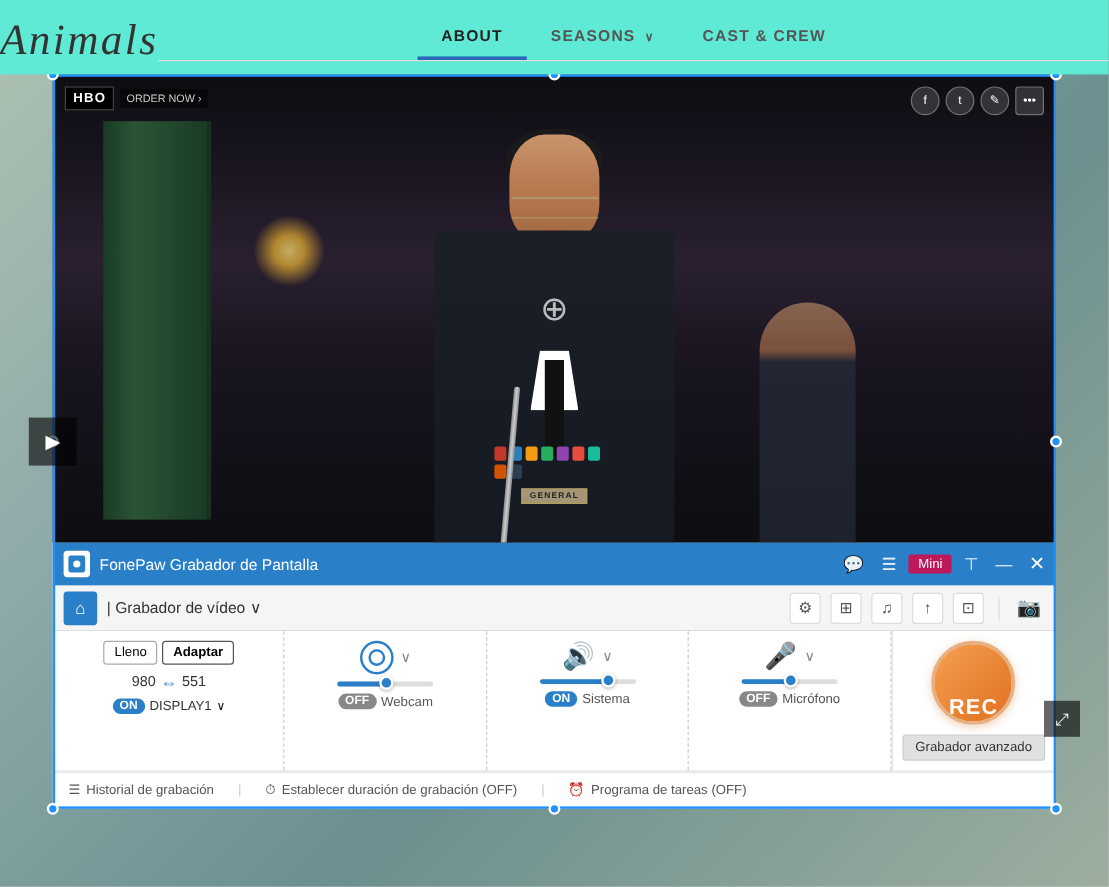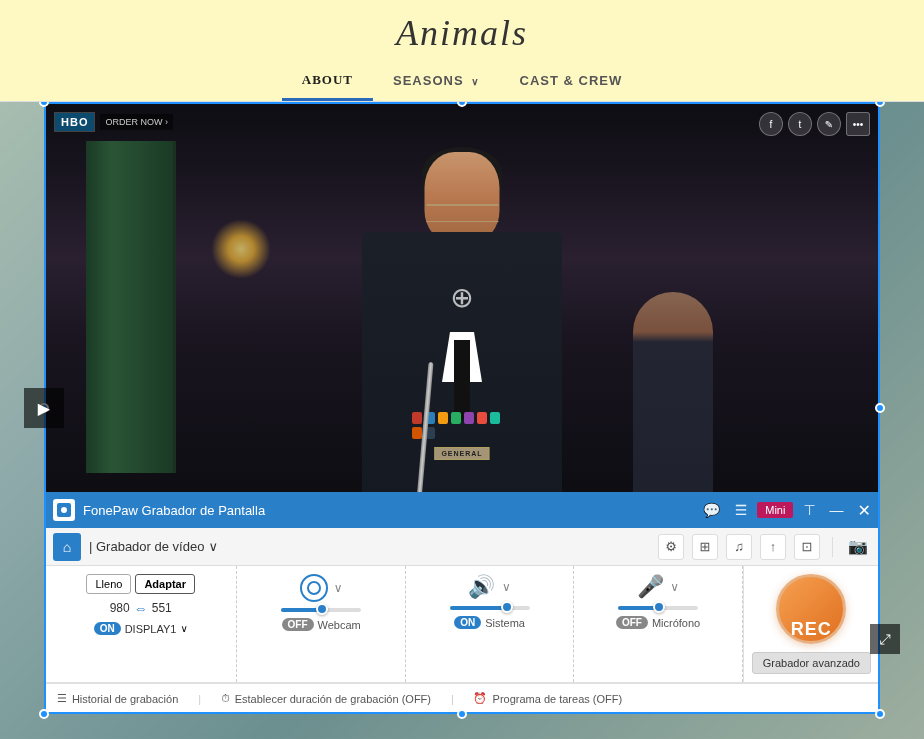--- a/index.html
+++ b/index.html
@@ -25,24 +25,24 @@
     .main-container {
       position: absolute;
       top: 0; left: 0; right: 0; bottom: 0;
       display: flex;
       flex-direction: column;
       align-items: center;
     }
 
     
     .top-area {
-      background: #fef9c3;
+      background: #5eead4;
       width: 100%;
       display: flex;
-      flex-direction: column;
+      flex-direction: row;
       align-items: center;
       padding-bottom: 0;
       z-index: 2;
     }
 
     .logo-area {
       padding: 12px 0 8px 0;
     }
 
     .logo-text {
@@ -71,21 +71,20 @@
       cursor: pointer;
       letter-spacing: 1px;
       text-transform: uppercase;
       border-bottom: 3px solid transparent;
       position: relative;
     }
 
     .nav-tab.active {
       color: #222;
       border-bottom: 3px solid #2a6aba;
-      font-family: Liberation Serif, serif;
     }
 
     .nav-tab .dropdown-arrow {
       font-size: 10px;
       margin-left: 3px;
     }
 
     
     .video-wrapper {
       position: relative;
@@ -140,21 +139,21 @@
       position: absolute;
       top: 10px;
       left: 10px;
       display: flex;
       align-items: center;
       gap: 5px;
       z-index: 5;
     }
 
     .hbo-logo {
-      background: #0c4a6e;
+      background: #000000;
       color: white;
       font-size: 11px;
       font-weight: bold;
       padding: 3px 6px;
       letter-spacing: 1px;
       border: 1px solid #444;
     }
 
     .hbo-order {
       background: rgba(0,0,0,0.5);

